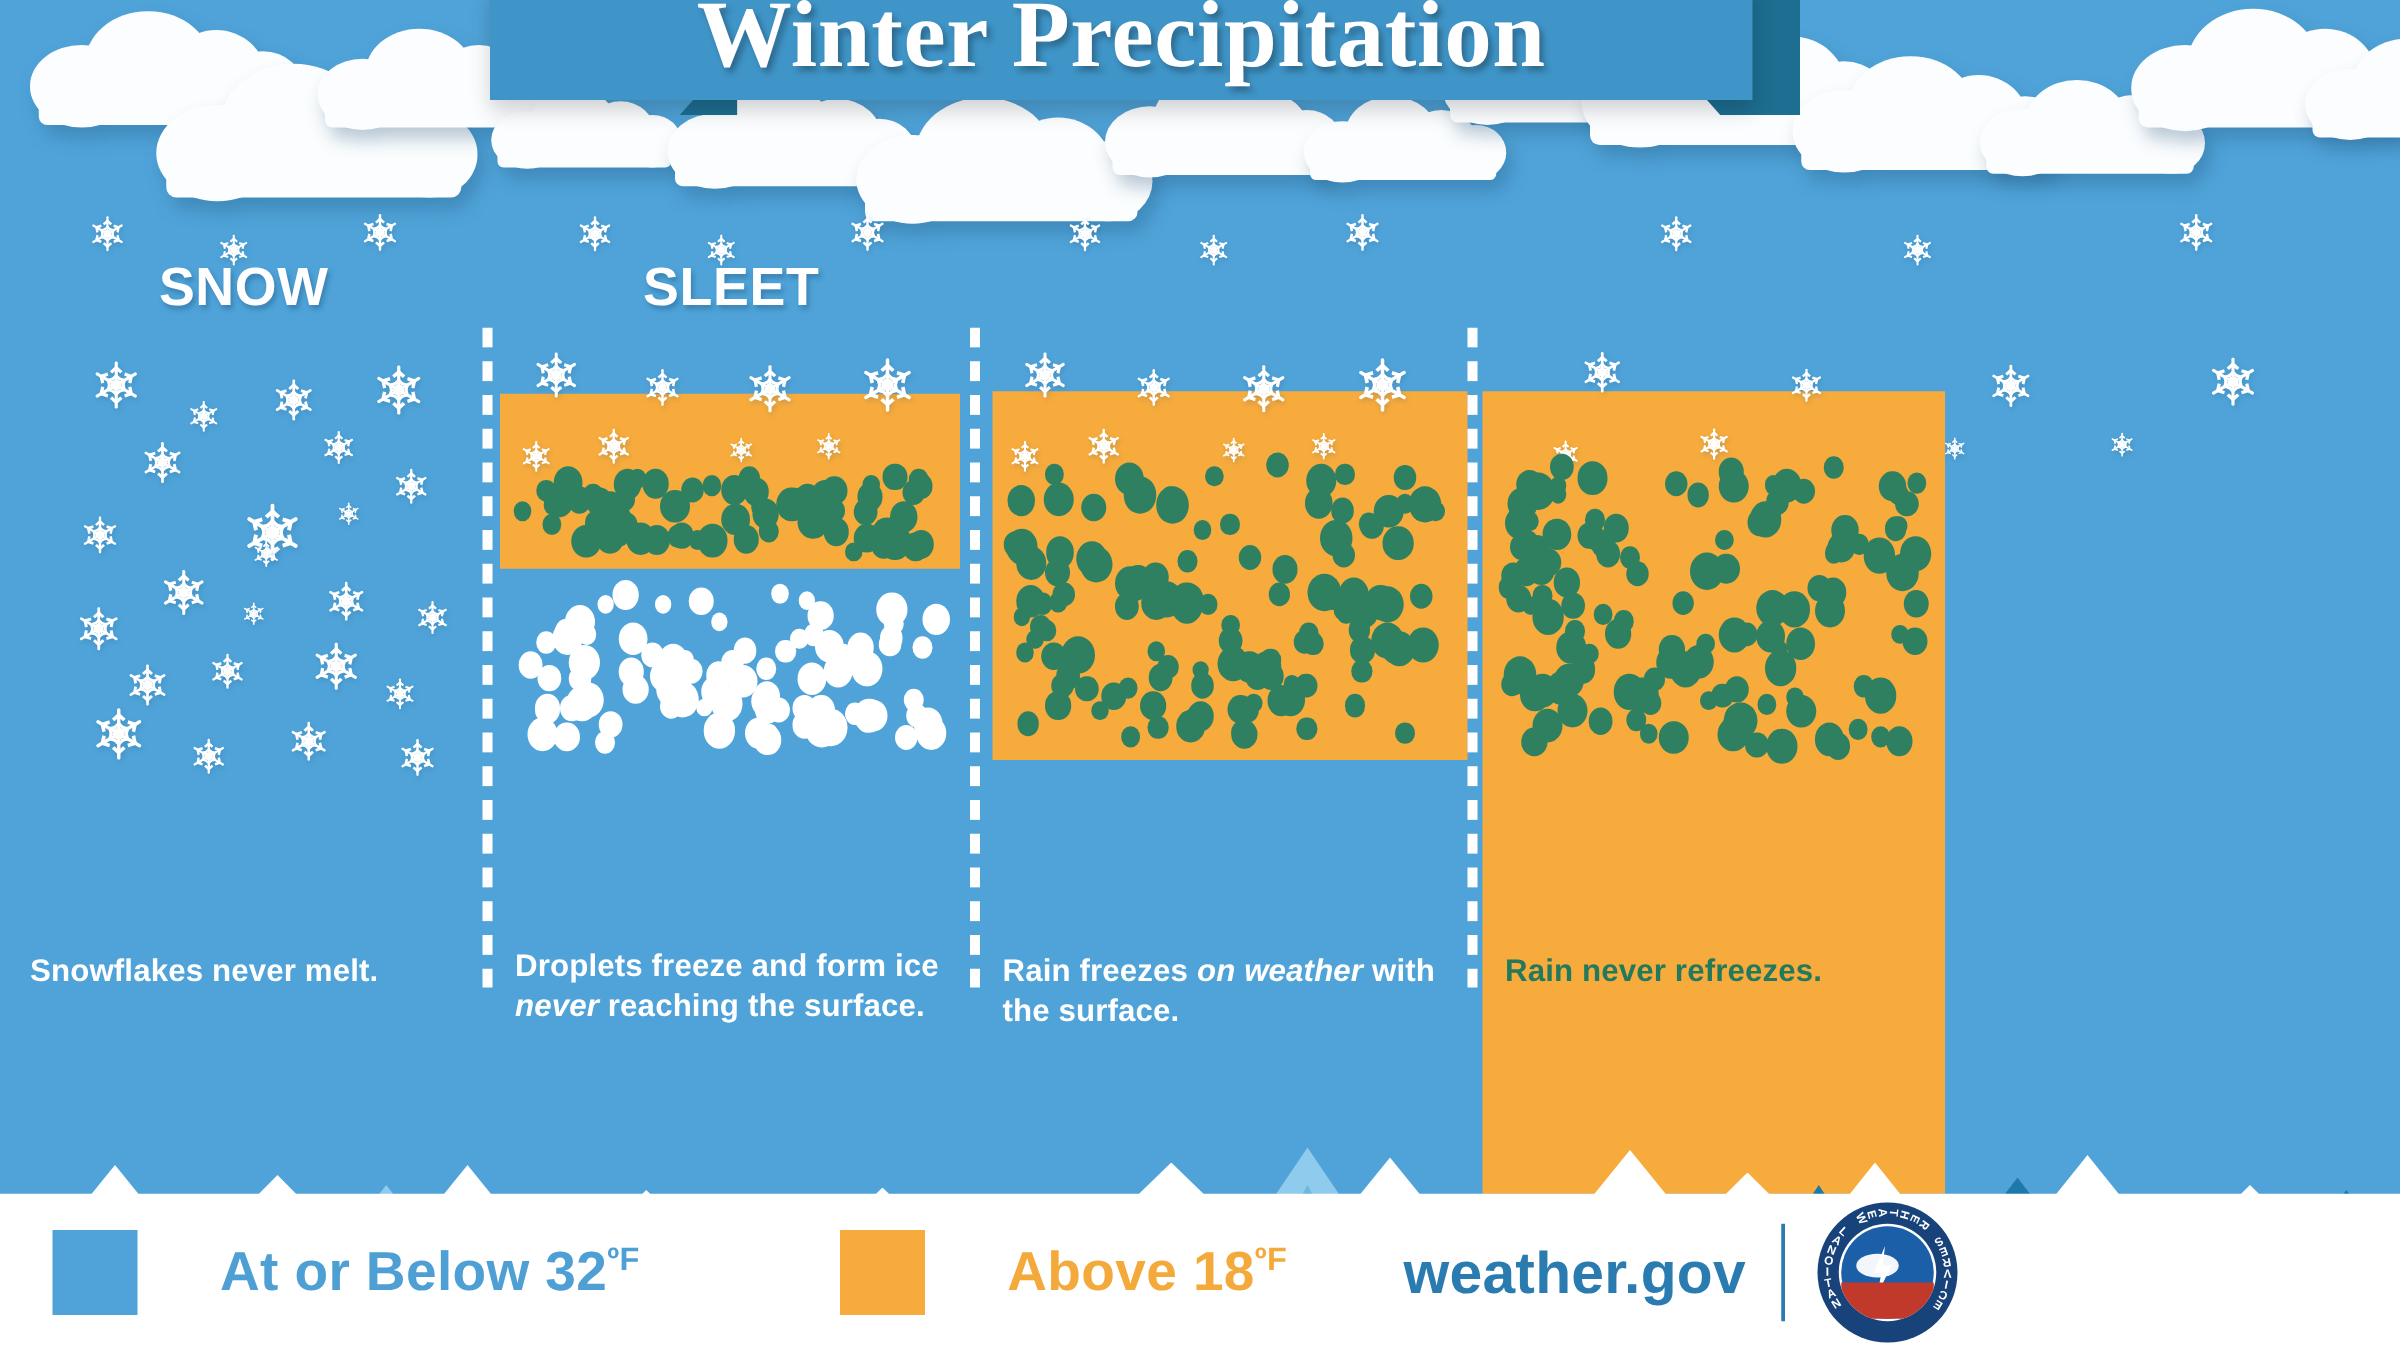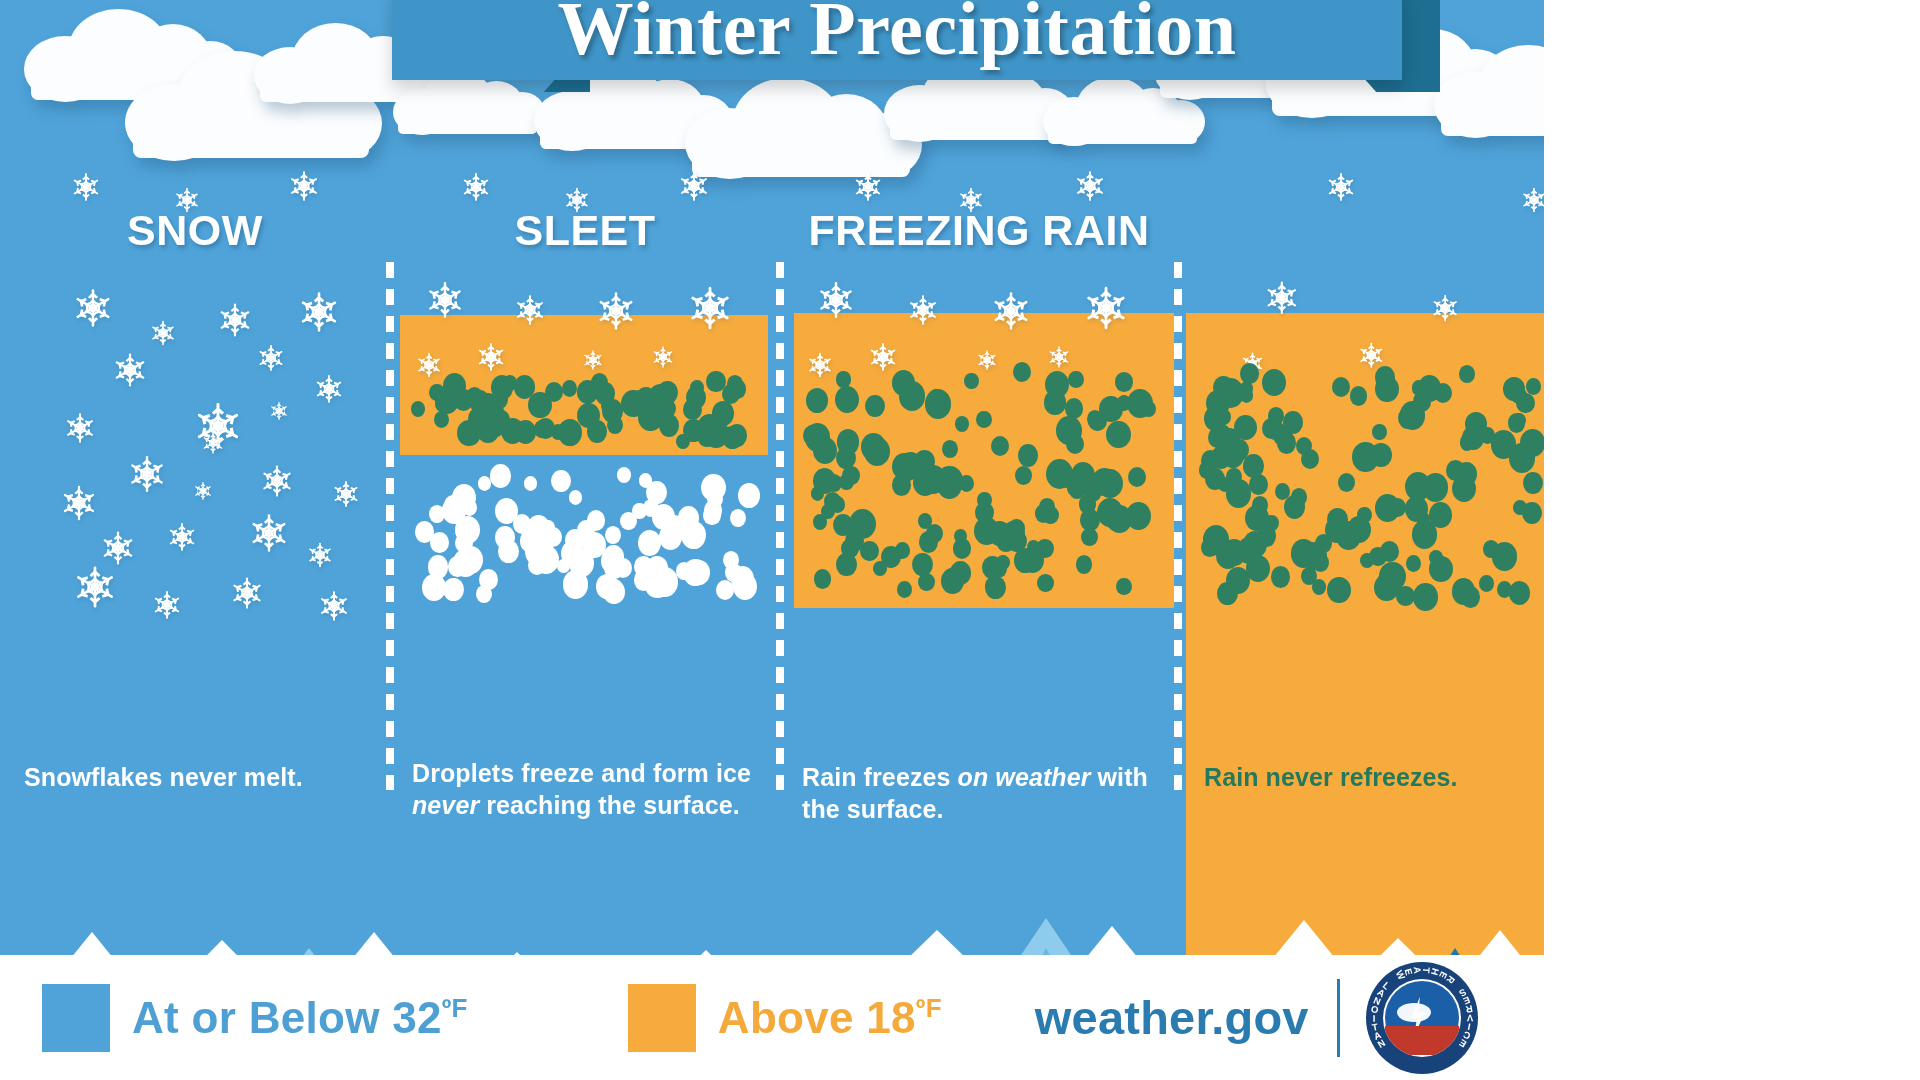--- a/index.html
+++ b/index.html
@@ -1,21 +1,21 @@
 <!DOCTYPE html>
 <html><head>
 <meta charset="utf-8">
 <style>
   * { margin:0; padding:0; box-sizing:border-box; }
   html,body { width:1920px; height:1080px; overflow:hidden; }
   body {
     font-family:"Liberation Sans", sans-serif;
     background:#ffffff;
   }
-  #stage { position:relative; width:1544px; height:1080px; background:#4fa3d8; overflow:hidden; }
+  #stage { position:relative; width:1920px; height:1080px; background:#4fa3d8; overflow:hidden; }
 
   
   .sky { position:absolute; left:0; top:0; width:1920px; height:955px; background:#4fa3d8; overflow:hidden; }
 
   
   .banner-wrap { position:absolute; left:0; top:-12px; width:1920px; height:110px; z-index:40; }
   .ribbon-tail {
     position:absolute; top:0; width:110px; height:104px; background:#1d6e91;
   }
   .ribbon-tail.left { left:480px; clip-path:polygon(0 0, 100% 0, 100% 100%, 58% 100%, 100% 50%, 58% 0); }
@@ -69,21 +69,21 @@
   .skyline { position:absolute; bottom:0; left:0; width:1920px; height:180px; z-index:20; }
   .tree { position:absolute; bottom:0; }
   .tree span { position:absolute; left:50%; transform:translateX(-50%); }
   .house { position:absolute; bottom:0; }
 
   
   .footer {
     position:absolute; left:0; top:955px; width:1920px; height:125px;
     background:#ffffff; display:flex; align-items:center; z-index:60;
   }
-  .legend-item { display:flex; align-items:center; }
+  .legend-item { display:flex; align-items:center;gap:44px; }
   .swatch { width:68px; height:68px; }
   .legend-label { font-size:44px; font-weight:bold; margin-left:22px; letter-spacing:0.3px; }
   .legend-label sup { font-size:26px; vertical-align:super; }
   .wgov { font-size:47px; font-weight:bold; color:#2a7cb0; letter-spacing:0.2px; }
   .vrule { width:3px; height:78px; background:#2a7cb0; }
 
   .seal { position:relative; width:112px; height:112px; }
   .seal-ring { position:absolute; inset:0; border-radius:50%; background:#18427a; }
   .seal-inner { position:absolute; inset:17px; border-radius:50%; background:#ffffff; overflow:hidden; }
   .seal-core { position:absolute; inset:2px; border-radius:50%; background:#1b5fa8; }
@@ -1772,21 +1772,20 @@
         <div class="drop" style="left: 256.498px; top: 481.021px; width: 20.7389px; height: 23.2275px;"></div>
         <div class="drop" style="left: 186.98px; top: 520.295px; width: 17.7948px; height: 19.9302px;"></div>
         <div class="drop" style="left: 192.346px; top: 531.897px; width: 23.3565px; height: 26.1592px;"></div>
         <div class="drop" style="left: 297.913px; top: 559.86px; width: 22.5491px; height: 25.255px;"></div>
         <div class="drop" style="left: 53.7402px; top: 494.997px; width: 18.5374px; height: 20.7619px;"></div>
         <div class="caption" style="left: 22px; top: 758px; width: 346px;">Droplets freeze and form ice <em>never</em> reaching the surface.</div>
       </div>
       <div class="divider" style="left: 776px;"></div>
       <div class="col" style="left: 780px; width: 398px;">
         <div class="warmband" style="left: 14px; top: 313px; width: 380px; height: 295px;"></div>
-        <div class="col-title">FREEZING RAIN</div>
         <div class="flake" style="left: 70.56px; top: 170px; width: 34px; height: 34px;">
           <svg width="34" height="34" viewBox="0 0 100 100" style="display:block;filter:drop-shadow(1px 2px 2px rgba(30,80,120,.20))">
             <g fill="#ffffff">
               <g transform="rotate(0 50 50)">
                 <rect x="47.3" y="9" width="5.4" height="41" rx="2.4"></rect>
                 <path d="M50 16 L39 26 L43 30 L50 24 L57 30 L61 26 Z"></path>
                 <path d="M50 30 L41 39 L44.5 42.5 L50 37 L55.5 42.5 L59 39 Z"></path>
               </g>
               <g transform="rotate(60 50 50)">
                 <rect x="47.3" y="9" width="5.4" height="41" rx="2.4"></rect>

